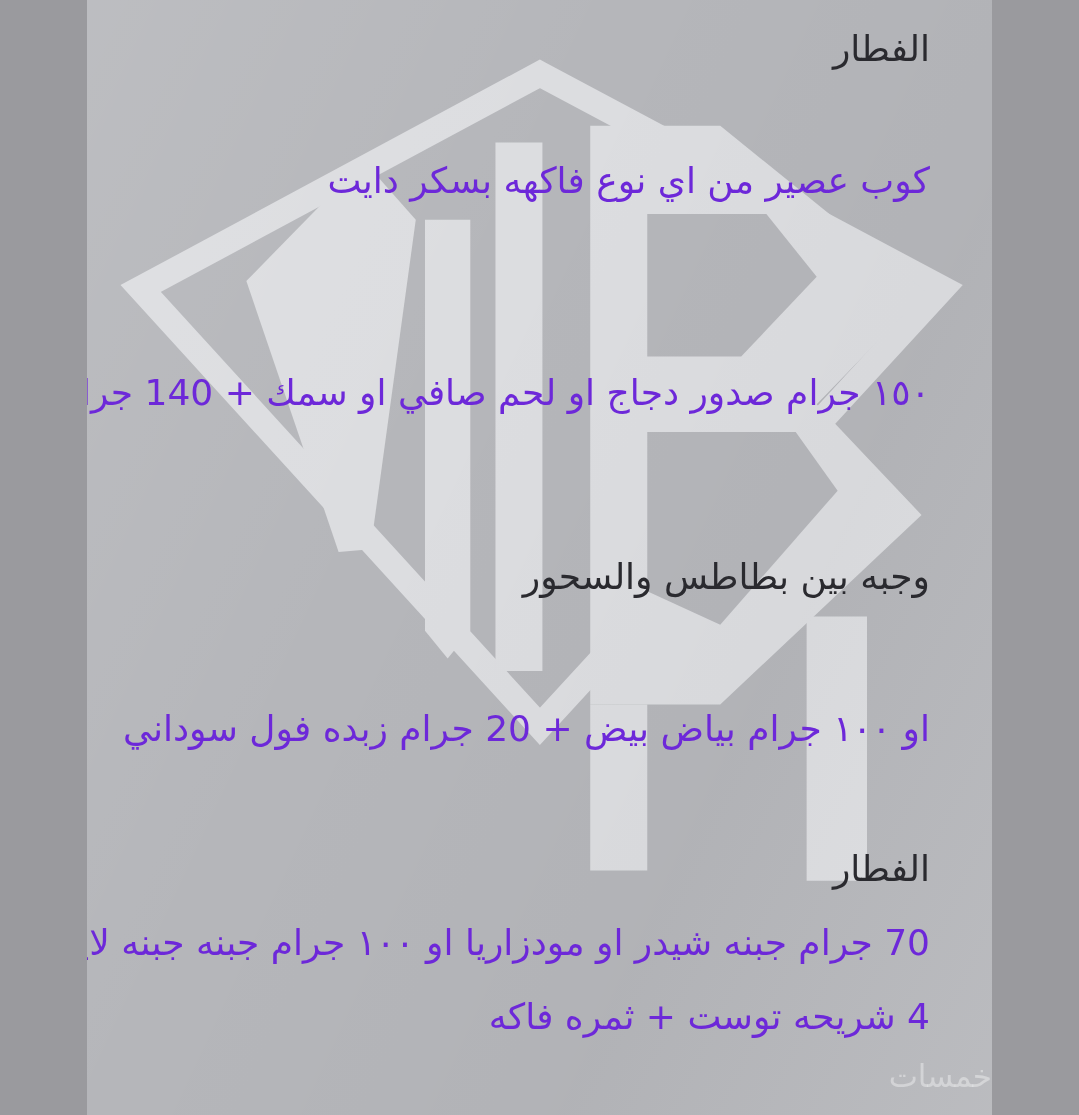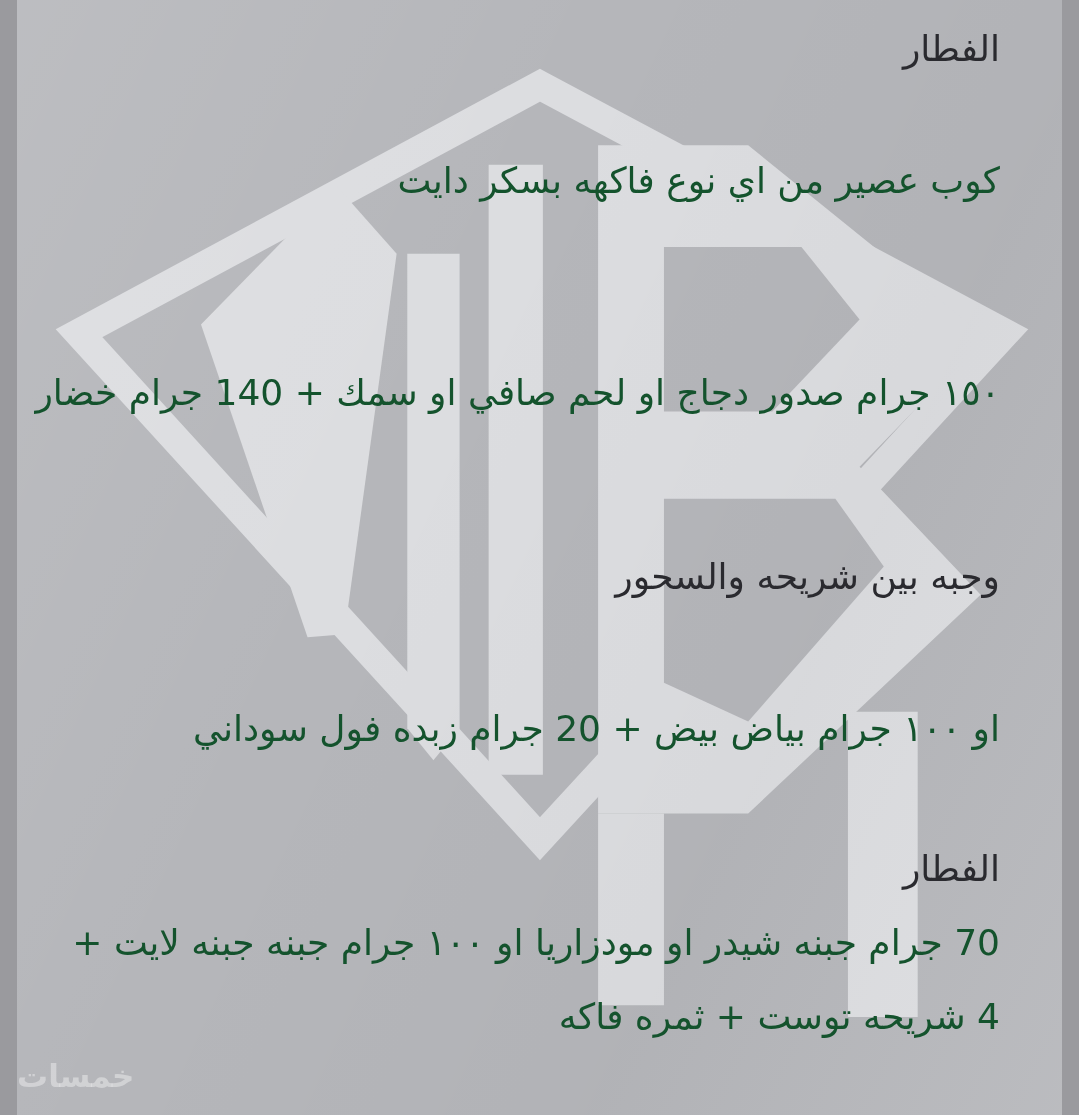--- a/index.html
+++ b/index.html
@@ -2,21 +2,21 @@
 <html lang="ar" dir="rtl"><head>
 <meta charset="utf-8">
 <style>
   html,body{margin:0;padding:0;}
   body{
     font-family:"DejaVu Sans", sans-serif;
     background:#9a9a9e;
   }
   .page{
     position:relative;
-    width:1045px;
+    width:905px;
     height:1115px;
     margin:0 auto;
     background:#b5b6ba;
     overflow:hidden;
     direction:rtl;
   }
   
   .sheen{
     position:absolute;
     inset:0;
@@ -31,35 +31,35 @@
     position:absolute;
     inset:0;
     pointer-events:none;
   }
   .line{
     position:absolute;
     right:62px;
     white-space:nowrap;
     font-size:36px;
     line-height:1.4;
-    color:#14532d;
+    color:#6d28d9;
     direction:rtl;
     text-align:right;
   }
   .heading{
     color:#2a2a2f;
   }
   .footer-mark{
     position:absolute;
     left:0;
     right:0;
     top:1058px;
-    text-align:left;
+    text-align:right;
     font-size:31px;
-    font-weight:bold;
+    font-weight:normal;
     color:rgba(255,255,255,0.38);
     letter-spacing:2px;
     direction:rtl;
   }
 </style>
 </head>
 <body>
 
 <div class="page">
 
@@ -82,21 +82,21 @@
     <polygon points="600,840 668,840 668,1038 600,1038" fill="#dcdde0"></polygon>
     <polygon points="858,735 930,735 930,1050 858,1050" fill="#dcdde0"></polygon>
   </svg>
 
   <div class="sheen"></div>
 
   <div class="line heading" style="top:24px">الفطار</div>
   <div class="line" style="top:156px">كوب عصير من اي نوع فاكهه بسكر دايت</div>
   <div class="line" style="top:368px">١٥٠ جرام صدور دجاج او لحم صافي او سمك + 140 جرام خضار</div>
 
-  <div class="line heading" style="top:552px">وجبه بين شريحه والسحور</div>
+  <div class="line heading" style="top:552px">وجبه بين بطاطس والسحور</div>
   <div class="line" style="top:704px">او ١٠٠ جرام بياض بيض + 20 جرام زبده فول سوداني</div>
 
   <div class="line heading" style="top:844px">الفطار</div>
   <div class="line" style="top:918px">70 جرام جبنه شيدر او مودزاريا او ١٠٠ جرام جبنه جبنه لايت +</div>
   <div class="line" style="top:992px">4 شريحه توست + ثمره فاكه</div>
 
   <div class="footer-mark">خمسات</div>
 
 </div>
 

